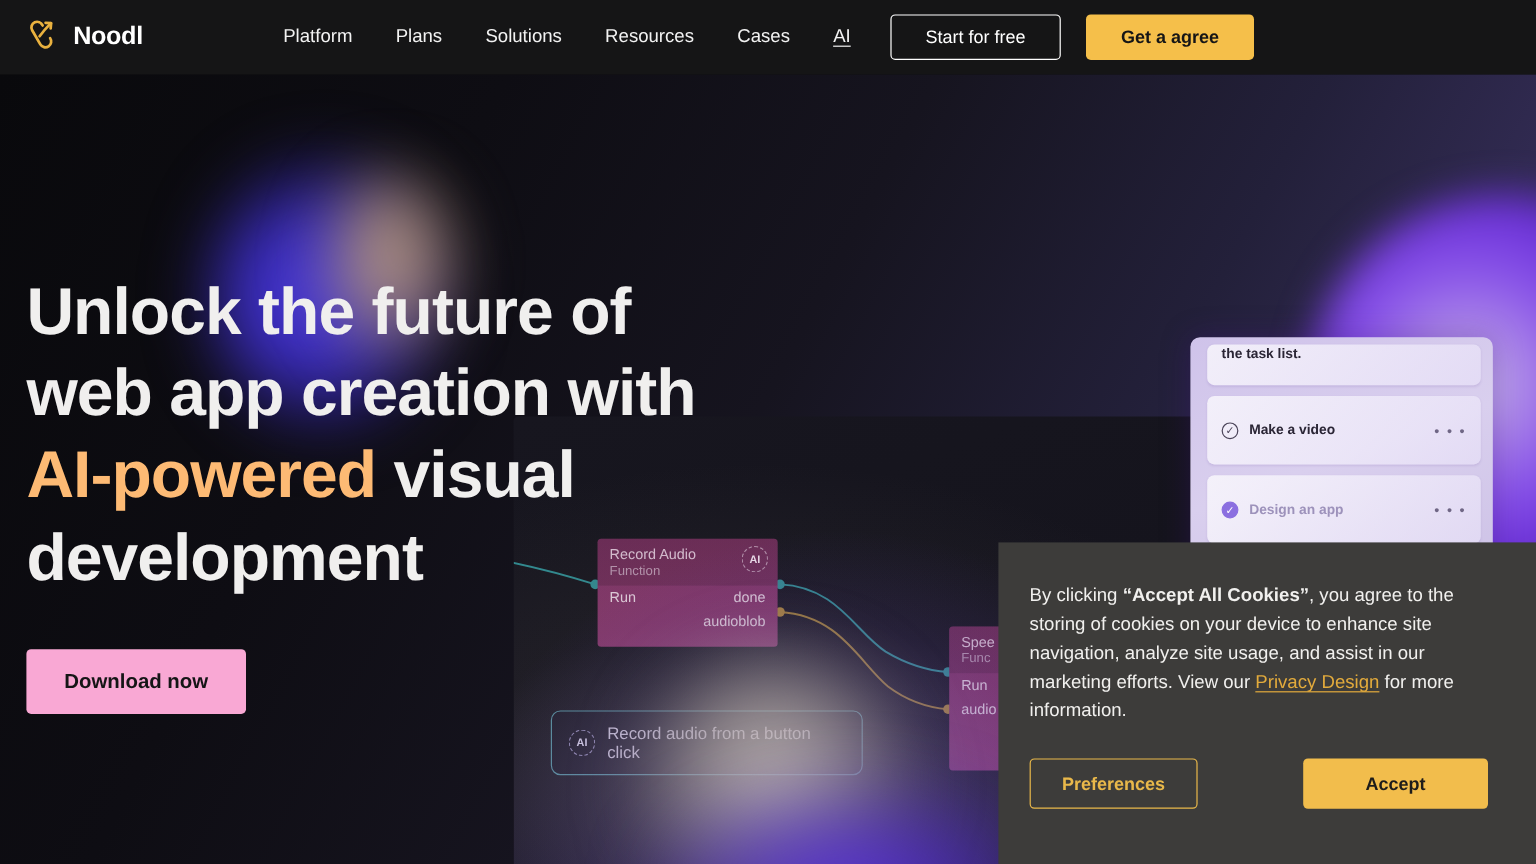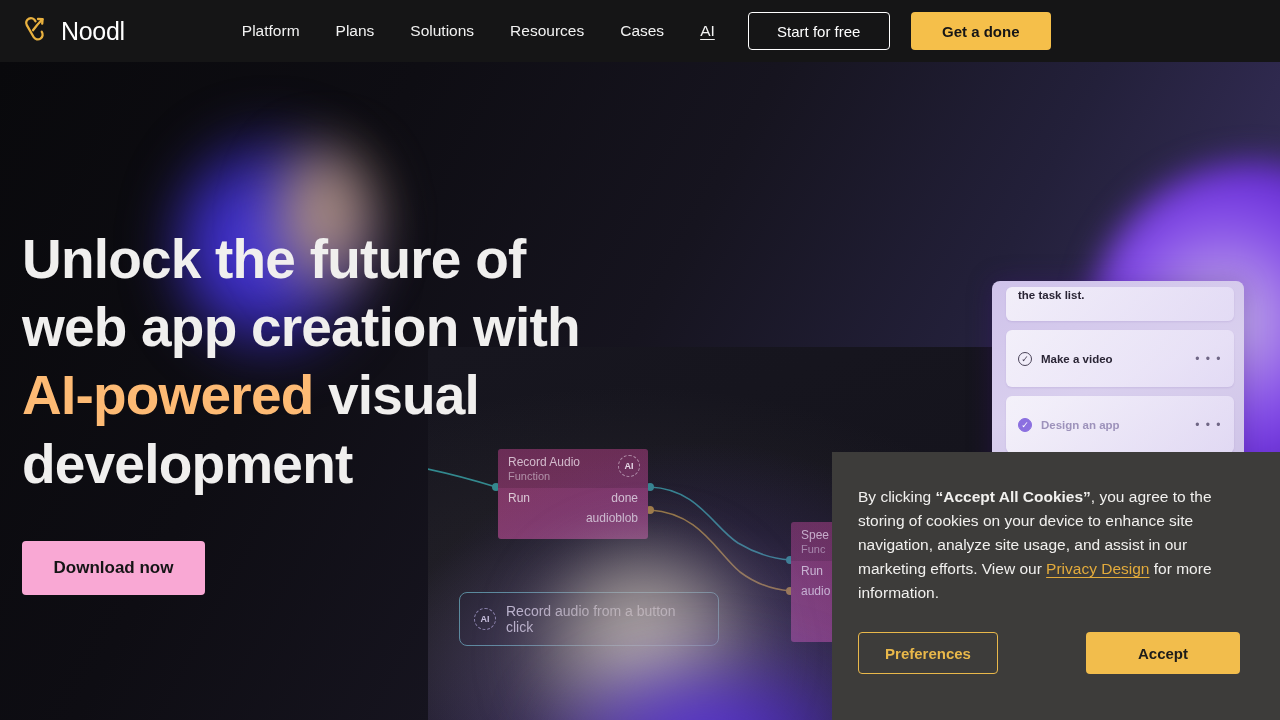--- a/index.html
+++ b/index.html
@@ -137,21 +137,21 @@
           color: #6f6685; font-size: 12px; letter-spacing: 1.5px; }
 
   
   .navbar {
     position: absolute; left: 0; top: 0; width: 1280px; height: 62px;
     background: #151516;
     display: flex; align-items: center;
     z-index: 40;
   }
   .brand { display: flex; align-items: center; gap: 9px; margin-left: 22px; }
-  .brand-name { color: #fff; font-size: 25px; font-weight: normal; letter-spacing: -0.3px; }
+  .brand-name { color: #fff; font-size: 21px; font-weight: bold; letter-spacing: -0.3px; }
   .nav-links { display: flex; align-items: center; gap: 36px; margin-left: 117px; }
   .nav-link { color: #f2f2f2; font-size: 15.5px; text-decoration: none; white-space: nowrap; cursor: pointer; }
   .nav-link.active { text-decoration: underline; text-underline-offset: 3px; }
   .btn { border-radius: 4px; font-size: 15px; font-weight: bold; cursor: pointer; white-space: nowrap;
          display: flex; align-items: center; justify-content: center; font-family: "Liberation Sans", sans-serif; }
   .btn-outline-w { width: 142px; height: 38px; border: 1.4px solid #ffffff; background: transparent; color: #fff; margin-left: 33px; font-weight: normal; }
   .btn-amber { width: 140px; height: 38px; background: #f5bf4a; color: #151516; border: none; margin-left: 21px; }
 
   
   .hero-text { position: absolute; left: 22px; top: 225px; z-index: 20; }
@@ -282,21 +282,21 @@
     <div class="nav-links">
       <a class="nav-link">Platform</a>
       <a class="nav-link">Plans</a>
       <a class="nav-link">Solutions</a>
       <a class="nav-link">Resources</a>
       <a class="nav-link">Cases</a>
       <a class="nav-link active">AI</a>
     </div>
 
     <button class="btn btn-outline-w">Start for free</button>
-    <button class="btn btn-amber">Get a done</button>
+    <button class="btn btn-amber">Get a agree</button>
   </nav>
 
   <div class="cookie">
     <p class="cookie-text"><span>By clicking </span><b>“Accept All Cookies”</b><span>, you agree to the storing of cookies on your device to enhance site navigation, analyze site usage, and assist in our marketing efforts. View our </span><a class="privacy-link">Privacy Design</a><span> for more information.</span></p>
     <div class="cookie-actions">
       <button class="btn btn-pref">Preferences</button>
       <button class="btn btn-accept">Accept</button>
     </div>
   </div>
 

